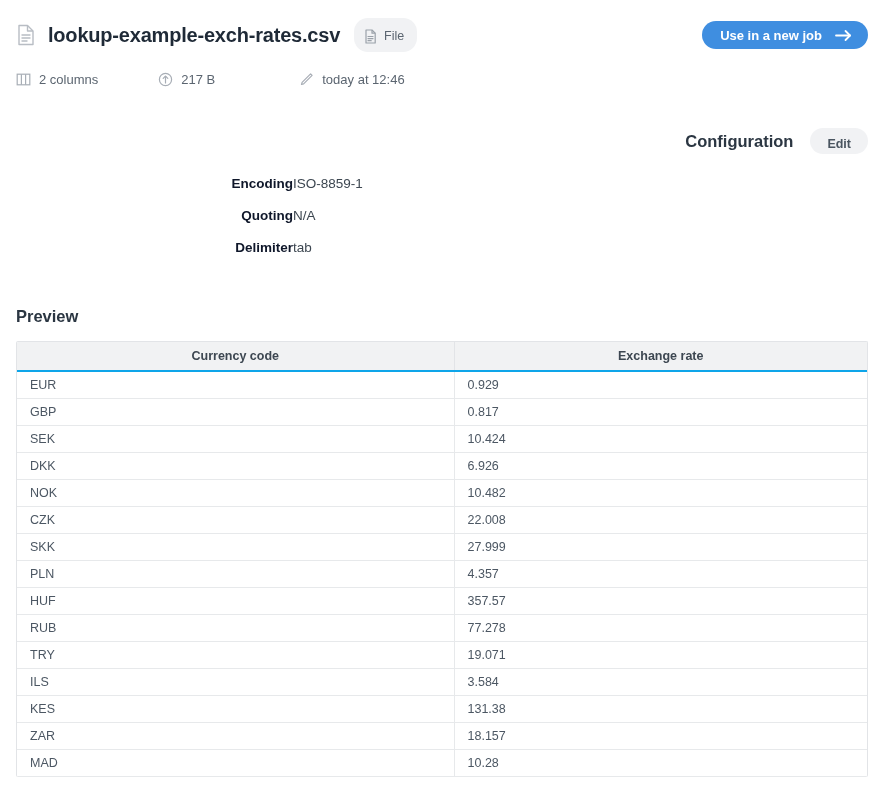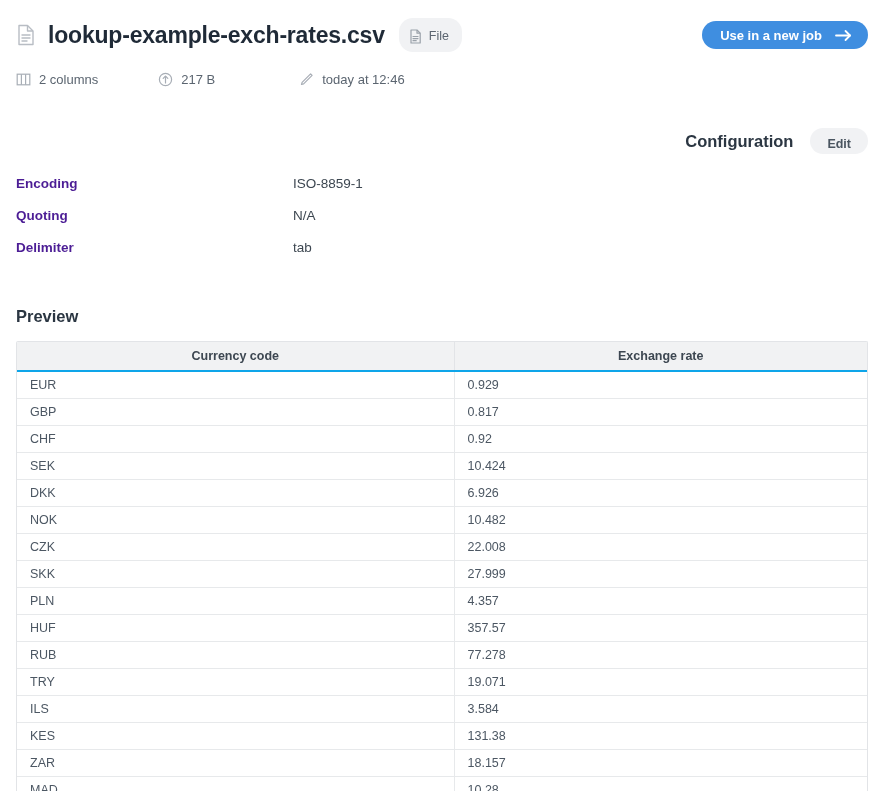--- a/index.html
+++ b/index.html
@@ -29,21 +29,21 @@
     padding-top: 14px;
   }
   .file-doc-icon {
     width: 20px;
     height: 22px;
     flex: 0 0 auto;
     margin-right: 12px;
     color: #b8bdc4;
   }
   .file-title {
-    font-size: 23px;
+    font-size: 20px;
     font-weight: bold;
     color: #1f2a37;
     letter-spacing: -0.2px;
     white-space: nowrap;
   }
   .type-badge {
     margin-left: 14px;
     display: inline-flex;
     align-items: center;
     gap: 7px;
@@ -141,21 +141,22 @@
   .config-row {
     display: flex;
     align-items: baseline;
     height: 32px;
   }
   .config-label {
     width: 277px;
     flex: 0 0 277px;
     font-size: 13.5px;
     font-weight: bold;
-    color: #4c1d95;
+    color: #0f172a;
+    text-align: right;
   }
   .config-value {
     font-size: 13.5px;
     color: #3d4751;
   }
 
   
   .preview-title {
     margin-top: 35px;
     font-size: 16.5px;
@@ -320,24 +321,20 @@
       <tbody id="preview-body">
           <tr>
             <td>EUR</td>
             <td>0.929</td>
           </tr>
           <tr>
             <td>GBP</td>
             <td>0.817</td>
           </tr>
           <tr>
-            <td>CHF</td>
-            <td>0.92</td>
-          </tr>
-          <tr>
             <td>SEK</td>
             <td>10.424</td>
           </tr>
           <tr>
             <td>DKK</td>
             <td>6.926</td>
           </tr>
           <tr>
             <td>NOK</td>
             <td>10.482</td>

